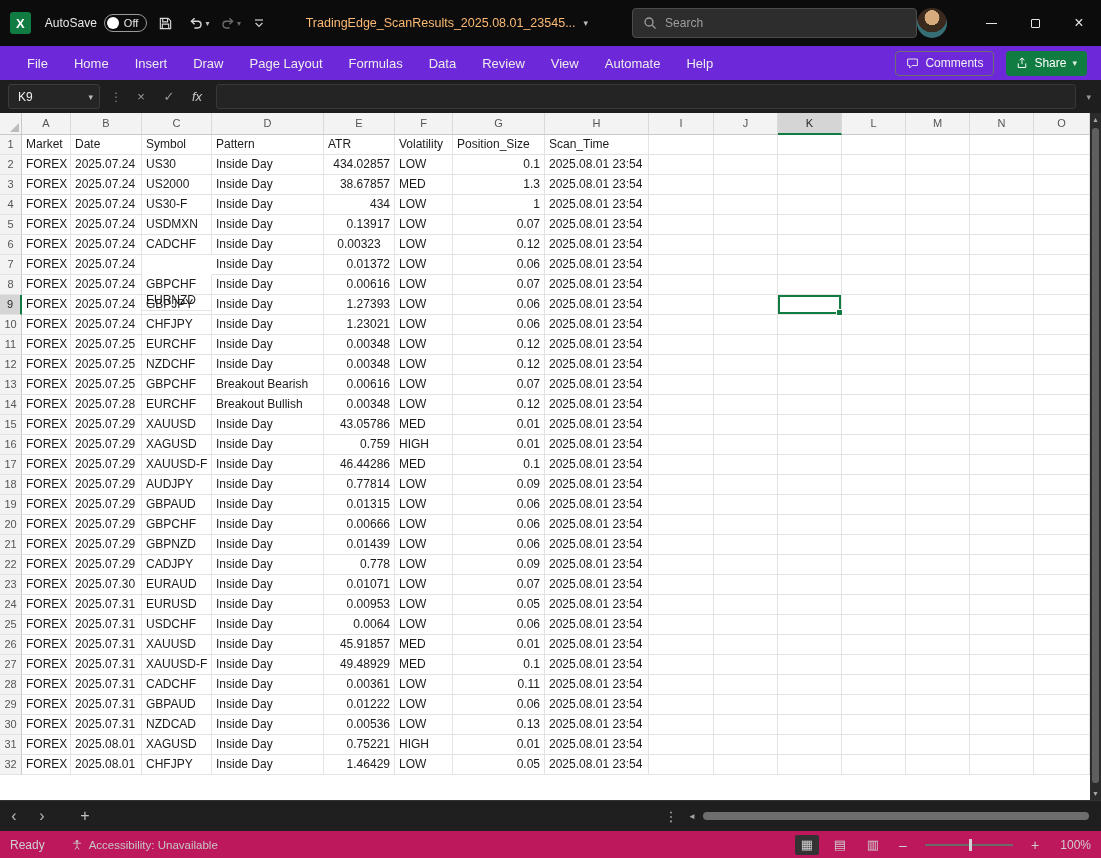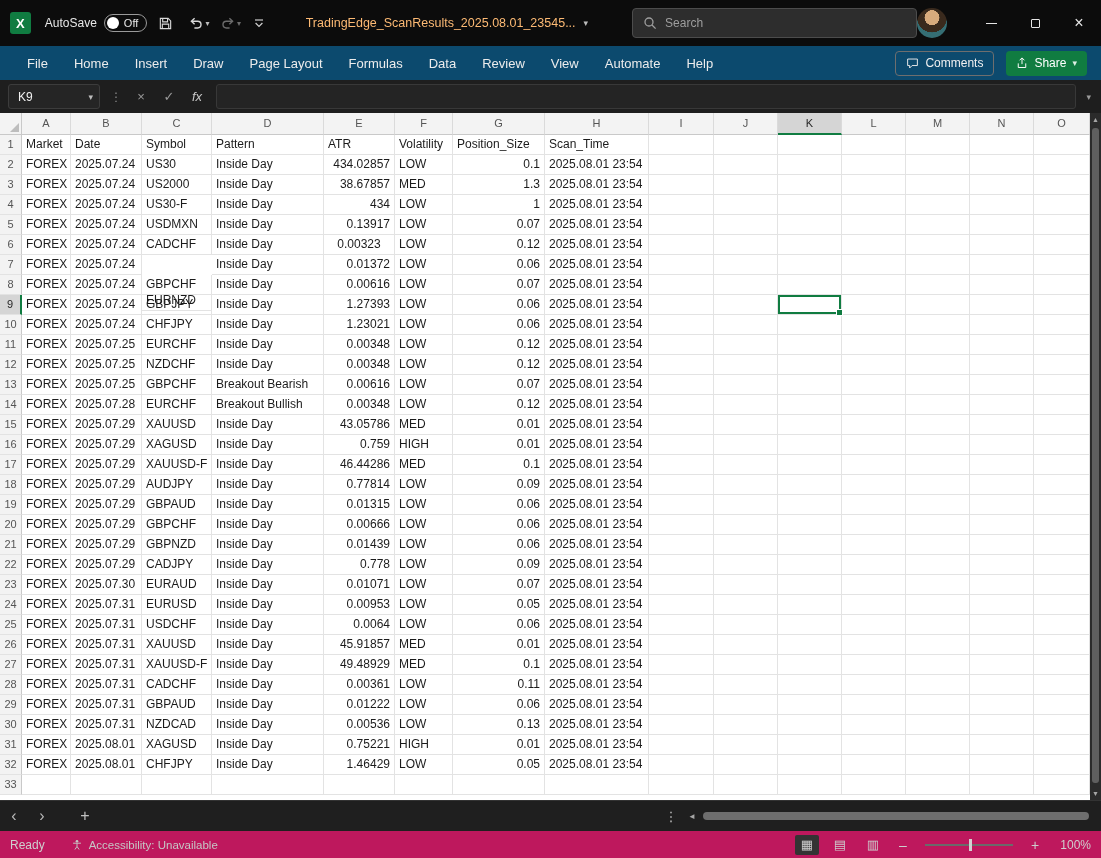--- a/index.html
+++ b/index.html
@@ -28,21 +28,21 @@
   .search-text { color:#9e9e9e; font-size:12px; }
   .right-group { margin-left:auto; display:flex; align-items:center; }
   .avatar { width:30px; height:30px; border-radius:50%; margin-right:22px;
             background: radial-gradient(circle at 50% 32%, #d8ab7d 0 29%, #3a2a1d 30% 58%, #356e74 59%); }
   .win-btn { width:44px; height:46px; display:flex; align-items:center; justify-content:center; color:#e6e6e6; }
   .min-glyph { width:11px; height:1px; background:#e6e6e6; }
   .max-glyph { width:9px; height:9px; border:1px solid #e6e6e6; border-radius:1px; }
   .close-glyph { font-size:16px; line-height:1; }
 
   
-  .menubar { height:34px; display:flex; align-items:center; padding:0 8px 0 14px; background:#0c4a6e; flex:0 0 auto; }
+  .menubar { height:34px; display:flex; align-items:center; padding:0 8px 0 14px; background:#6d28d9; flex:0 0 auto; }
   .menu-item { color:#ececec; font-size:13px; padding:0 13px; height:100%; display:flex; align-items:center; cursor:pointer; }
   .ribbon-right { margin-left:auto; display:flex; align-items:center; gap:12px; padding-right:6px; }
   .comments-btn { height:25px; border:1px solid #6e6e6e; border-radius:4px; display:flex; align-items:center;
                   gap:6px; padding:0 10px; color:#f0f0f0; font-size:12px; background:transparent; cursor:pointer; }
   .share-btn { height:25px; background:#107C41; border-radius:4px; display:flex; align-items:center; gap:6px;
                padding:0 10px; color:#fff; font-size:12px; cursor:pointer; }
 
   
   .formulabar { height:33px; background:#1e1e1e; display:flex; align-items:center; padding:0 8px; gap:10px; flex:0 0 auto; }
   .namebox { width:92px; height:25px; background:#252525; border:1px solid #3c3c3c; border-radius:3px;
@@ -804,38 +804,20 @@
             <div class="cell num" style="width: 92px;">0.05</div>
             <div class="cell" style="width: 104px;">2025.08.01 23:54</div>
             <div class="cell" style="width: 65px;"></div>
             <div class="cell" style="width: 64px;"></div>
             <div class="cell" style="width: 64px;"></div>
             <div class="cell" style="width: 64px;"></div>
             <div class="cell" style="width: 64px;"></div>
             <div class="cell" style="width: 64px;"></div>
             <div class="cell" style="width: 56px;"></div>
           </div>
-          <div class="grid-row">
-            <div class="rownum">33</div>
-            <div class="cell" style="width: 49px;"></div>
-            <div class="cell" style="width: 71px;"></div>
-            <div class="cell" style="width: 70px;"></div>
-            <div class="cell" style="width: 112px;"></div>
-            <div class="cell num" style="width: 71px;"></div>
-            <div class="cell" style="width: 58px;"></div>
-            <div class="cell num" style="width: 92px;"></div>
-            <div class="cell" style="width: 104px;"></div>
-            <div class="cell" style="width: 65px;"></div>
-            <div class="cell" style="width: 64px;"></div>
-            <div class="cell" style="width: 64px;"></div>
-            <div class="cell" style="width: 64px;"></div>
-            <div class="cell" style="width: 64px;"></div>
-            <div class="cell" style="width: 64px;"></div>
-            <div class="cell" style="width: 56px;"></div>
-          </div>
         </div>
     </div>
     <div class="vscroll">
       <div class="vs-arrow">▲</div>
       <div class="vs-thumb"></div>
       <div class="vs-arrow down">▼</div>
     </div>
   </div>
 
   <div class="tabbar">

